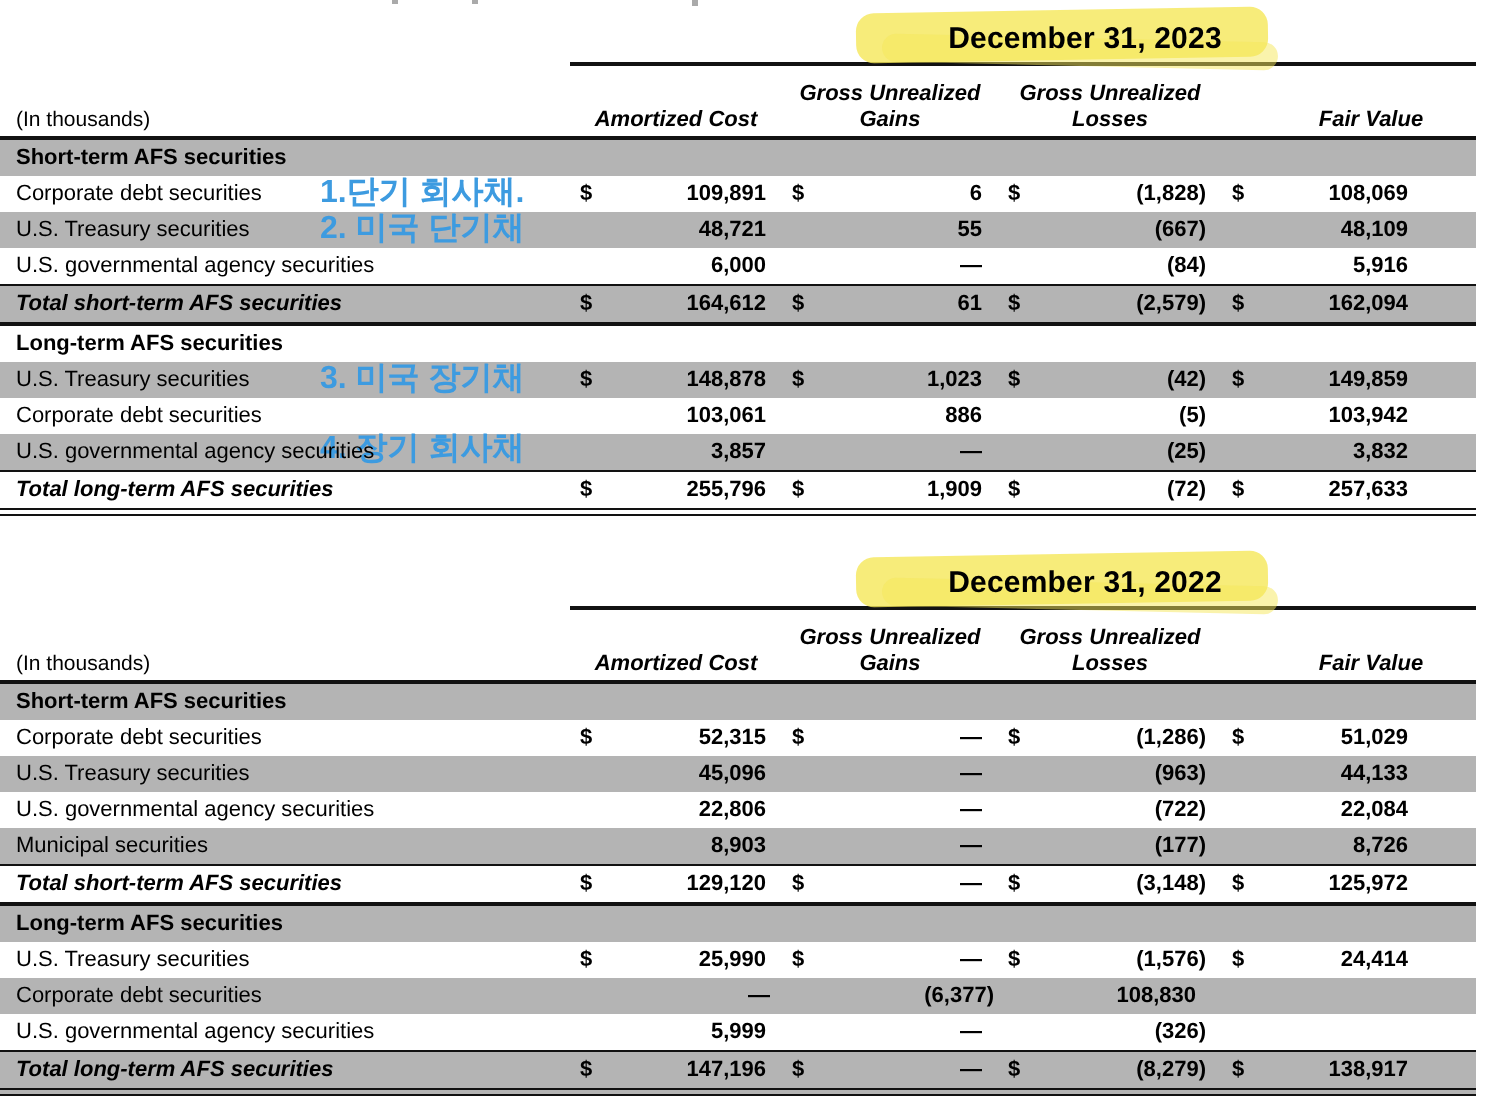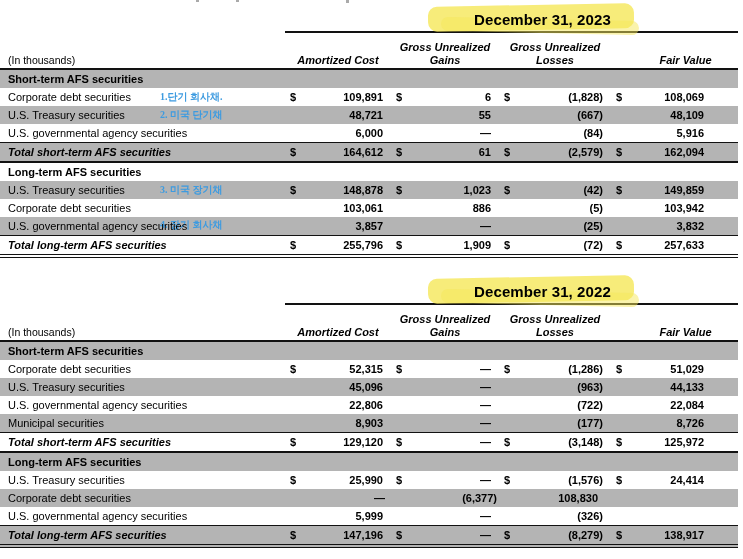--- a/index.html
+++ b/index.html
@@ -38,21 +38,21 @@
   .ch2 { width:108px; }
   .ch3 { width:112px; }
   .ch4 { width:127px; padding-left:22px; }
 
   
   .rows .row { display:flex; height:18px; line-height:18px; font-size:11px; box-sizing:content-box; }
   .rows .row:nth-child(odd) { background:#b4b4b4; }
   .label-col { width:285px; padding-left:8px; box-sizing:border-box; position:relative; white-space:nowrap; overflow:visible; }
   .section .label-text { font-weight:bold; }
   .total .label-text { font-weight:bold; font-style:italic; }
-  .annotation { position:absolute; left:160px; top:0; font-size:10px; font-weight:bold;font-family:Liberation Serif, serif; }
+  .annotation { position:absolute; left:160px; top:0; font-size:16px; font-weight:bold; }
   .num-area { display:flex; flex:1; }
   .ncol { display:flex; justify-content:space-between; box-sizing:border-box; font-weight:bold; }
   .c1 { width:106px; padding-left:5px; padding-right:8px; }
   .c2 { width:108px; padding-left:5px; padding-right:8px; }
   .c3 { width:112px; padding-left:5px; padding-right:8px; }
   .c4 { width:127px; padding-left:5px; padding-right:34px; }
   .row.total { border-top:1.5px solid #121212; }
   .row.end-section { border-bottom:2px solid #121212;gap:32px; }
   .row.end-table { border-bottom:4px double #121212; }
 </style>

